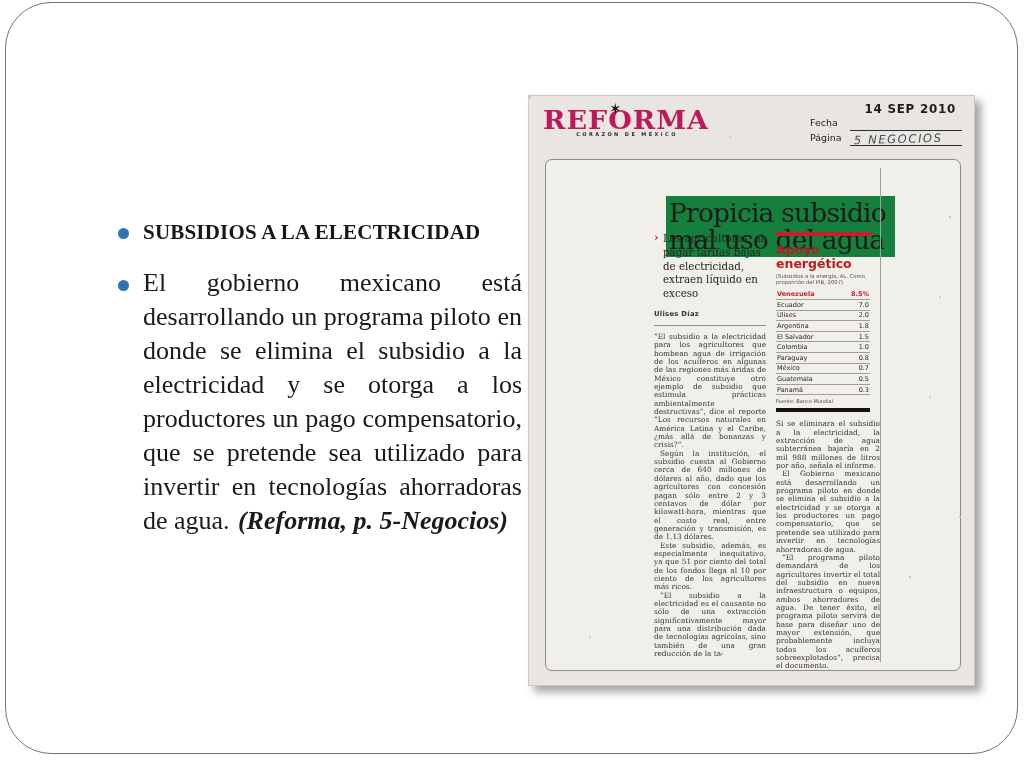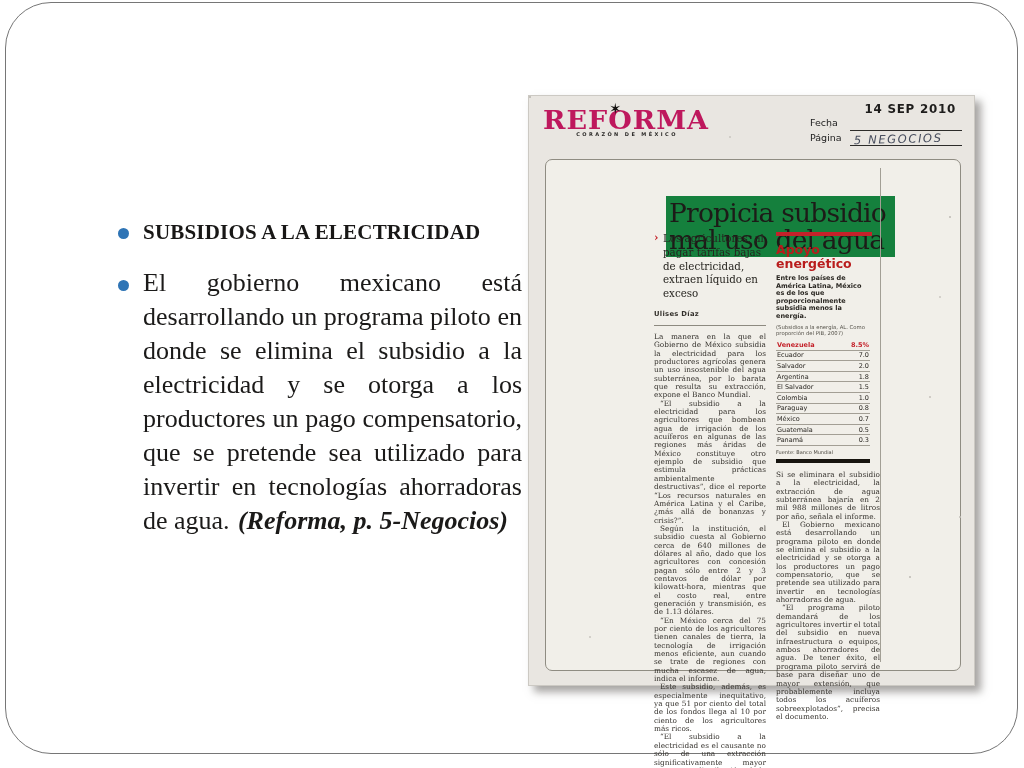--- a/index.html
+++ b/index.html
@@ -131,45 +131,42 @@
 
     <div class="cols">
 
       <div class="colL">
         <div class="deck">
           <span class="deck-marker">›</span>
           <span>Los agricultores, al pagar tarifas bajas de electricidad, extraen líquido en exceso</span>
         </div>
         <div class="byline">Ulises Díaz</div>
         <div class="byline-rule"></div>
-        <p class="np-p">La manera en la que el Gobierno de México subsidia la electricidad para los productores agrícolas genera un uso insostenible del agua subterránea, por lo barata que resulta su extracción, expone el Banco Mundial.</p>
         <p class="np-p">“El subsidio a la electricidad para los agricultores que bombean agua de irrigación de los acuíferos en algunas de las regiones más áridas de México constituye otro ejemplo de subsidio que estimula prácticas ambientalmente destructivas”, dice el reporte “Los recursos naturales en América Latina y el Caribe, ¿más allá de bonanzas y crisis?”.</p>
         <p class="np-p">Según la institución, el subsidio cuesta al Gobierno cerca de 640 millones de dólares al año, dado que los agricultores con concesión pagan sólo entre 2 y 3 centavos de dólar por kilowatt-hora, mientras que el costo real, entre generación y transmisión, es de 1.13 dólares.</p>
-        <p class="np-p">“En México cerca del 75 por ciento de los agricultores tienen canales de tierra, la tecnología de irrigación menos eficiente, aun cuando se trate de regiones con mucha escasez de agua, indica el informe.</p>
         <p class="np-p">Este subsidio, además, es especialmente inequitativo, ya que 51 por ciento del total de los fondos llega al 10 por ciento de los agricultores más ricos.</p>
         <p class="np-p">“El subsidio a la electricidad es el causante no sólo de una extracción significativamente mayor para una distribución dada de tecnologías agrícolas, sino también de una gran reducción de la ta-</p>
       </div>
 
       <div class="colR">
         <div class="redbar"></div>
         <div class="apoyo">
           <div class="apoyo-title">Apoyo energético</div>
-          <div class="apoyo-sum">Entre los países de América Latina, México es de los que proporcionalmente subsidia menos la energía.</div>
           <div class="apoyo-note">(Subsidios a la energía, AL. Como proporción del PIB, 2007)</div>
           <div class="ptable">
             <div class="trow trow-hl">
                 <span>Venezuela</span>
                 <span>8.5%</span>
               </div>
             <div class="trow">
                 <span>Ecuador</span>
                 <span>7.0</span>
               </div>
             <div class="trow">
-                <span>Salvador</span>
+                <span>Ulises</span>
                 <span>2.0</span>
               </div>
             <div class="trow">
                 <span>Argentina</span>
                 <span>1.8</span>
               </div>
             <div class="trow">
                 <span>El Salvador</span>
                 <span>1.5</span>
               </div>

